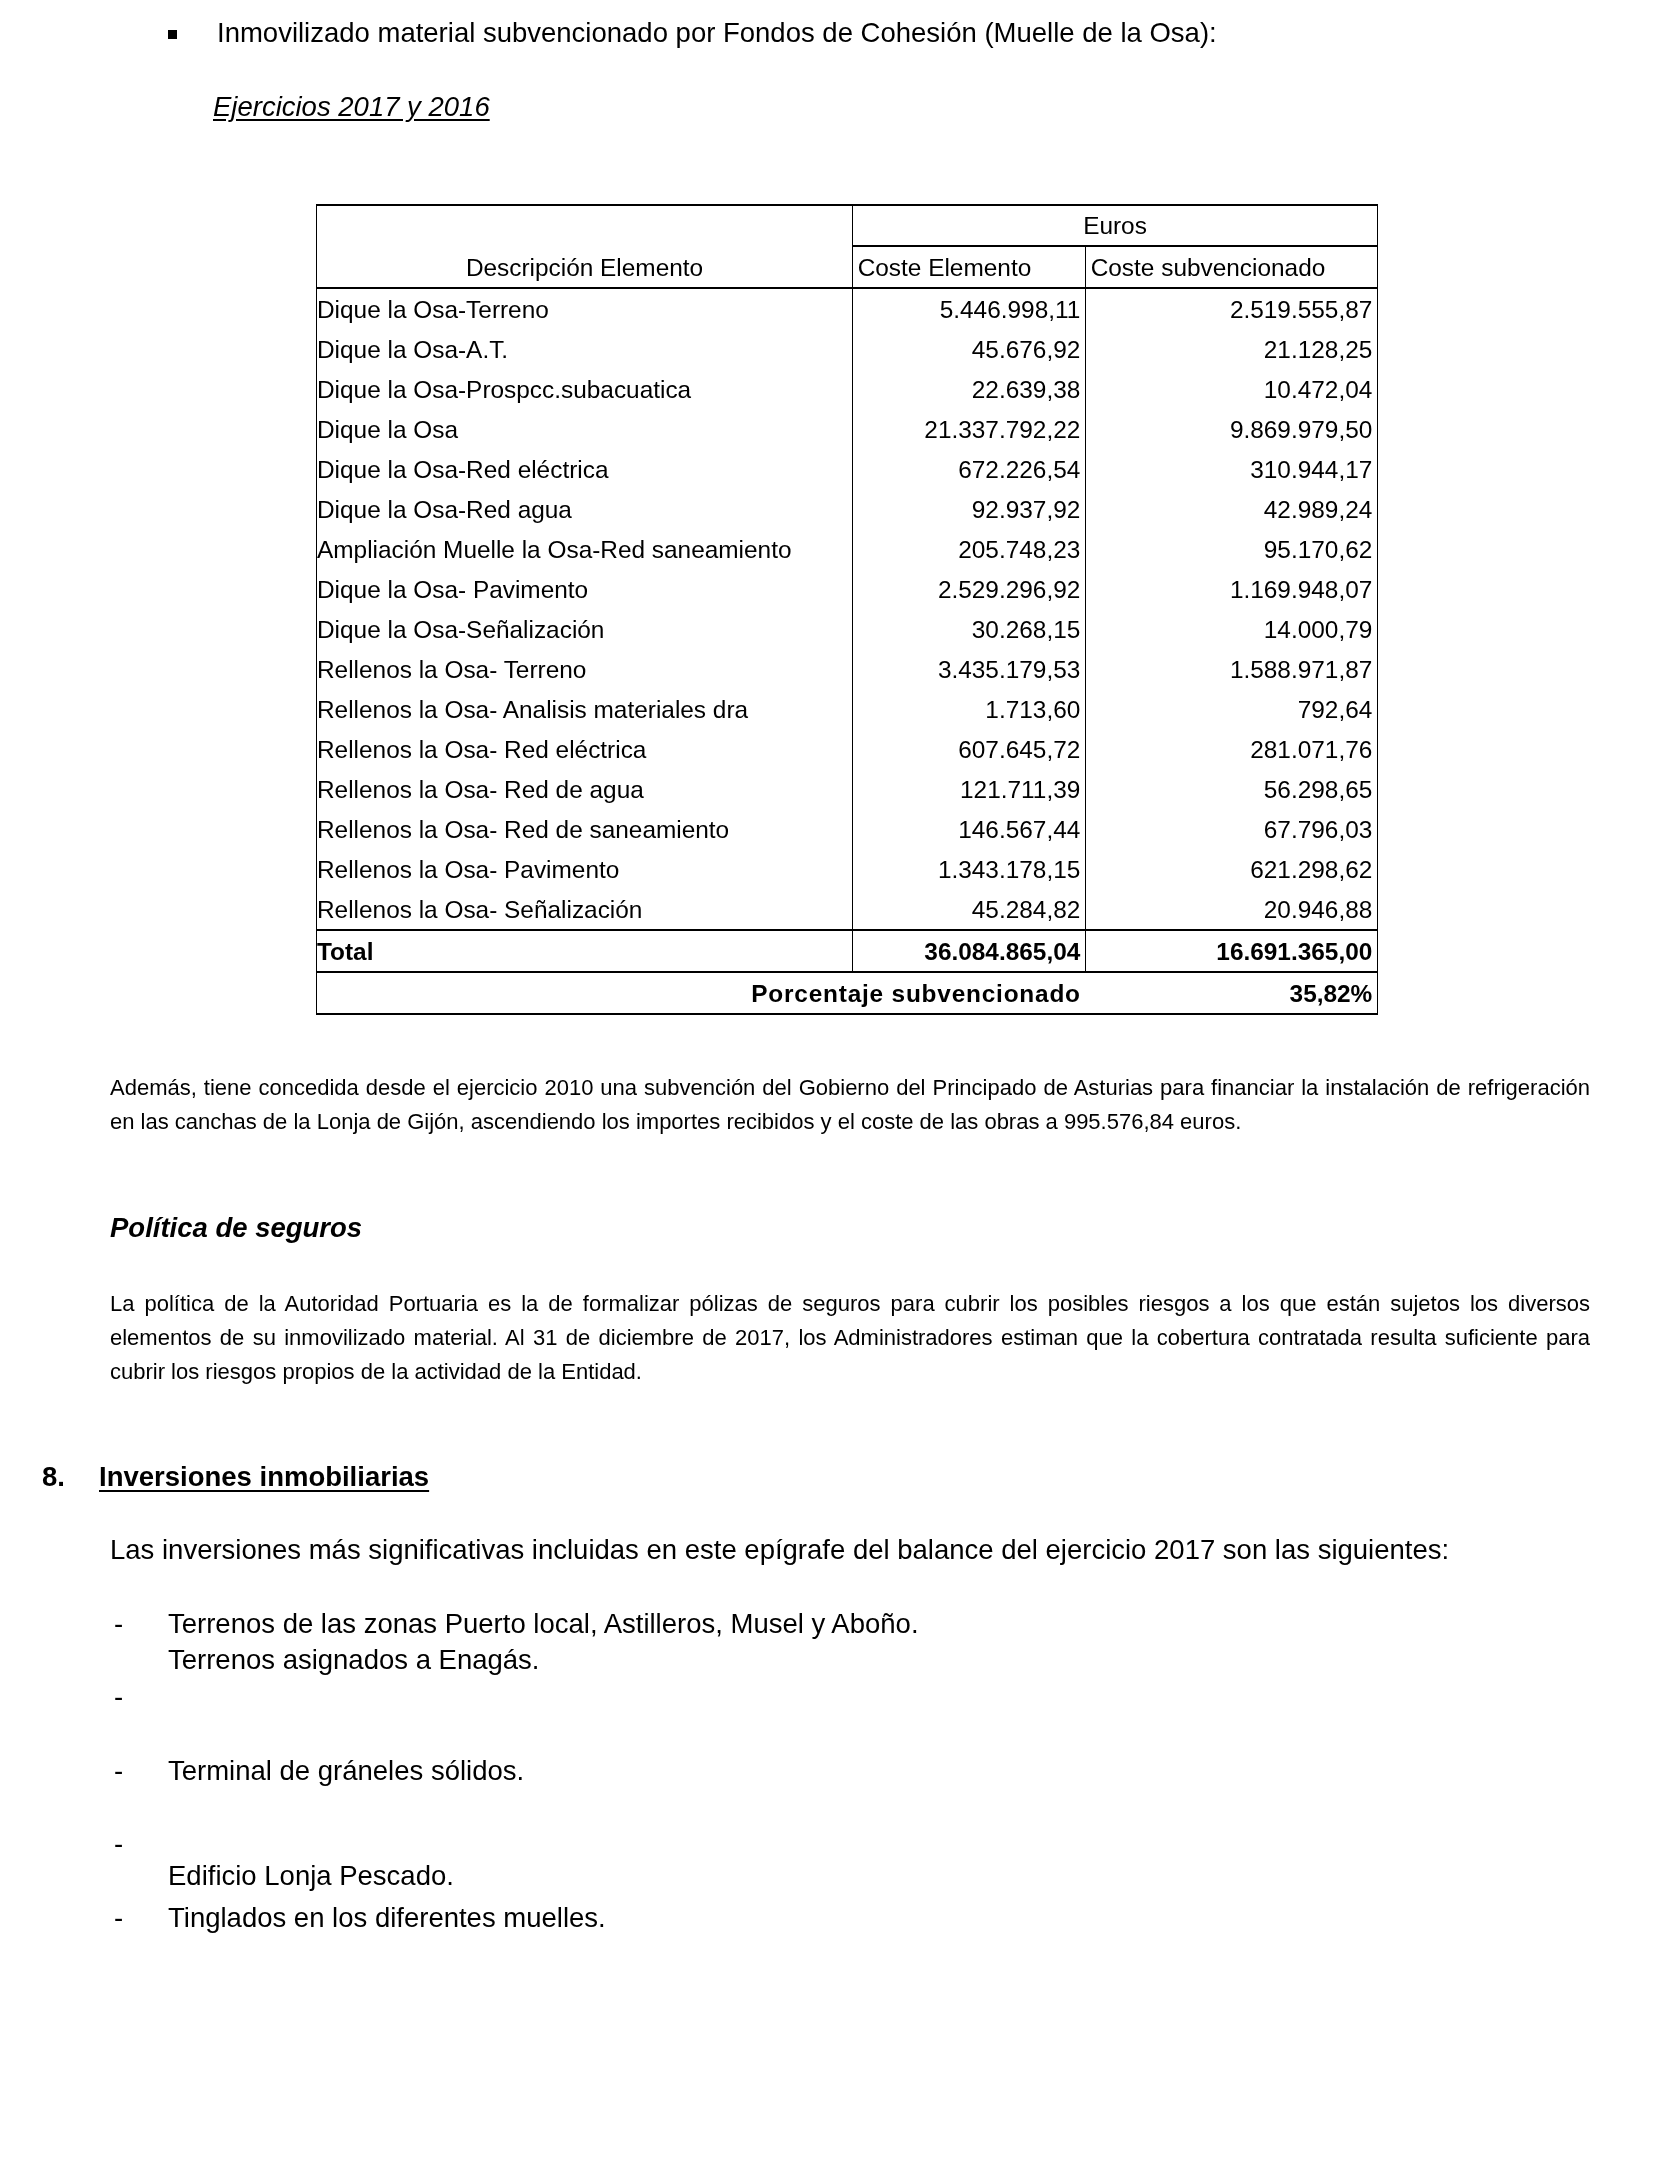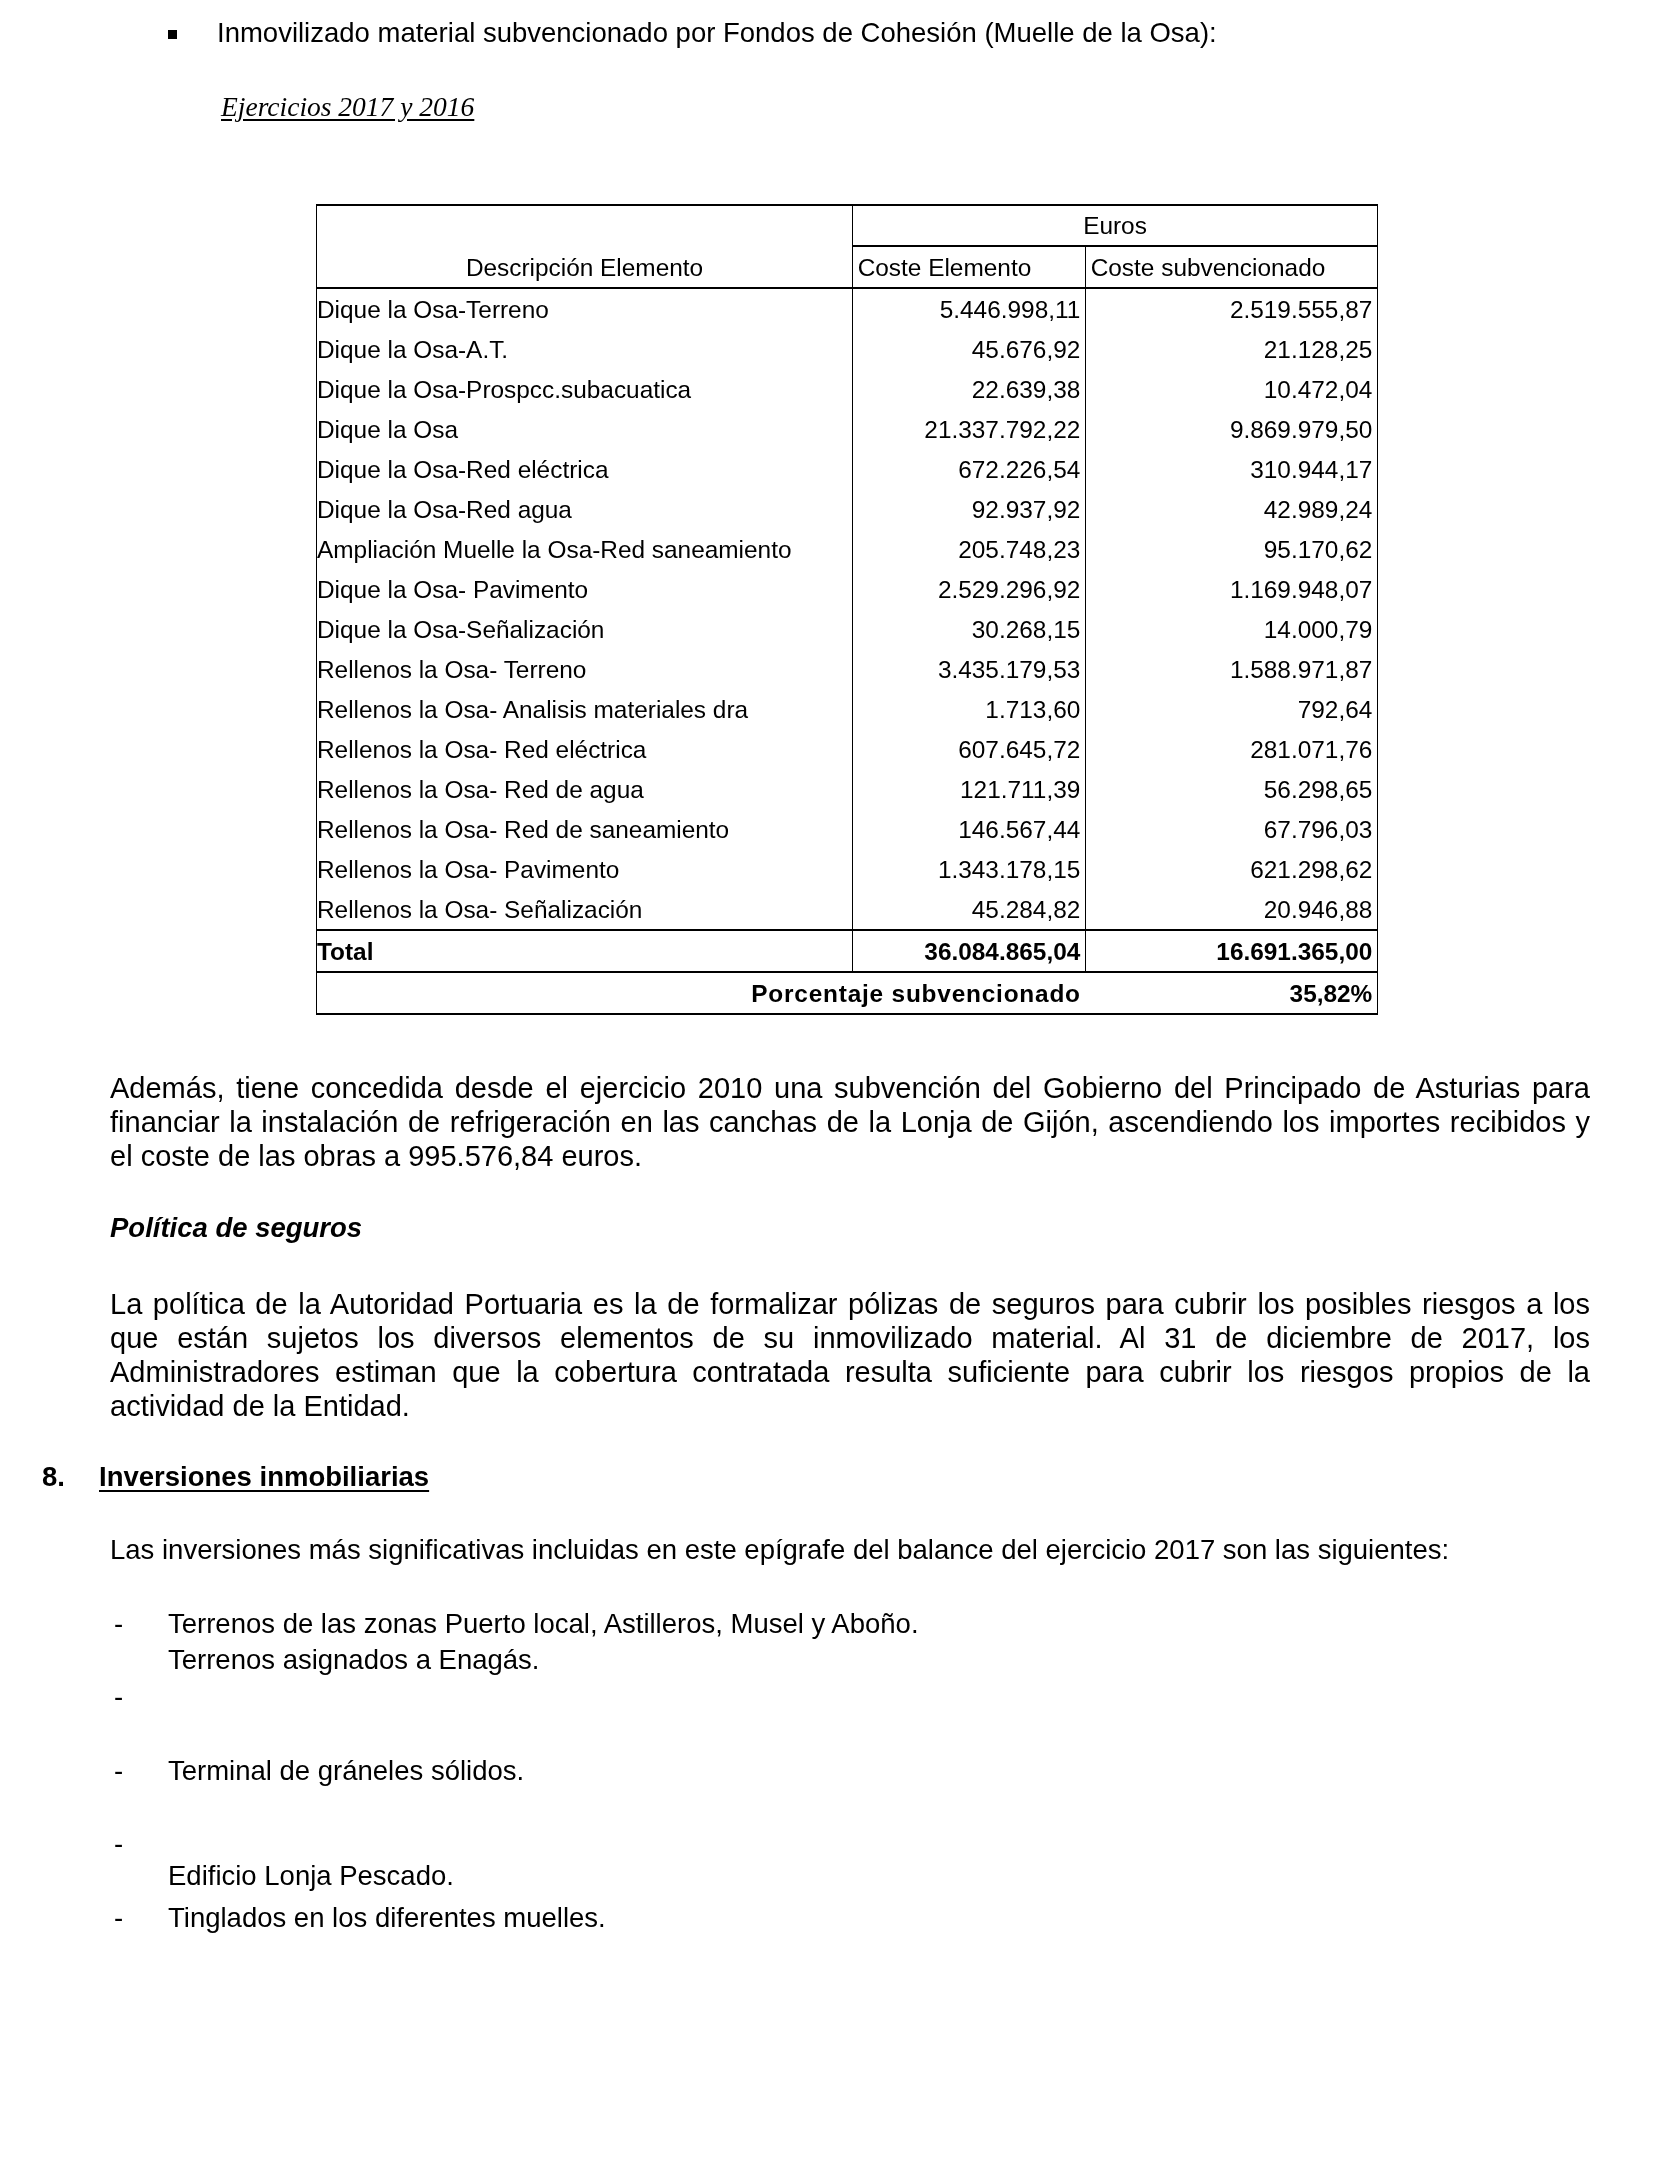--- a/index.html
+++ b/index.html
@@ -27,35 +27,35 @@
   .tbl .desc-h { text-align: center; vertical-align: bottom; }
   .tbl .sub td { text-align: left; }
   .tbl .sub { border-bottom: 2.4px solid #000; }
   .tbl .num { text-align: right; }
   .tbl .lbl { padding-left: 0; }
   .tbl .total { border-top: 2.4px solid #000; font-weight: bold; }
   .tbl .pct { border-top: 2.4px solid #000; border-bottom: 2.4px solid #000; font-weight: bold; }
   .tbl .pct .lbl { letter-spacing: 0.8px; text-align: right; }
   .para {
     position: absolute; left: 110px; width: 1480px; text-align: justify;
-    line-height: 34px; font-size: 29px; white-space: normal;
+    line-height: 34px; font-size: 22px; white-space: normal;
   }
   .para.last-left { text-align-last: left; }
   .sec-italic { font-weight: bold; font-style: italic; }
   .sec-head { font-weight: bold; }
   .sec-head .t { text-decoration: underline; text-underline-offset: 3.9px; }
   .dash { position: absolute; left: 114px; }
   .li-text { position: absolute; left: 168px; }
 </style>
 </head>
 <body>
 
 <span class="bullet-sq"></span>
 <div class="abs" style="left:217px; top:17.3px;">Inmovilizado material subvencionado por Fondos de Cohesión (Muelle de la Osa):</div>
-<div class="abs subtitle" style="left:221px; top:91px;font-family:Liberation Serif, serif;">Ejercicios 2017 y 2016</div>
+<div class="abs subtitle" style="left:213px; top:91px;">Ejercicios 2017 y 2016</div>
 
 <table class="tbl">
   <colgroup>
       <col class="c1">
       <col class="c2">
       <col class="c3">
     </colgroup>
   <tbody id="tbody">
     <tr class="hdr-top">
       <td rowspan="2" class="desc-h">Descripción Elemento</td>

